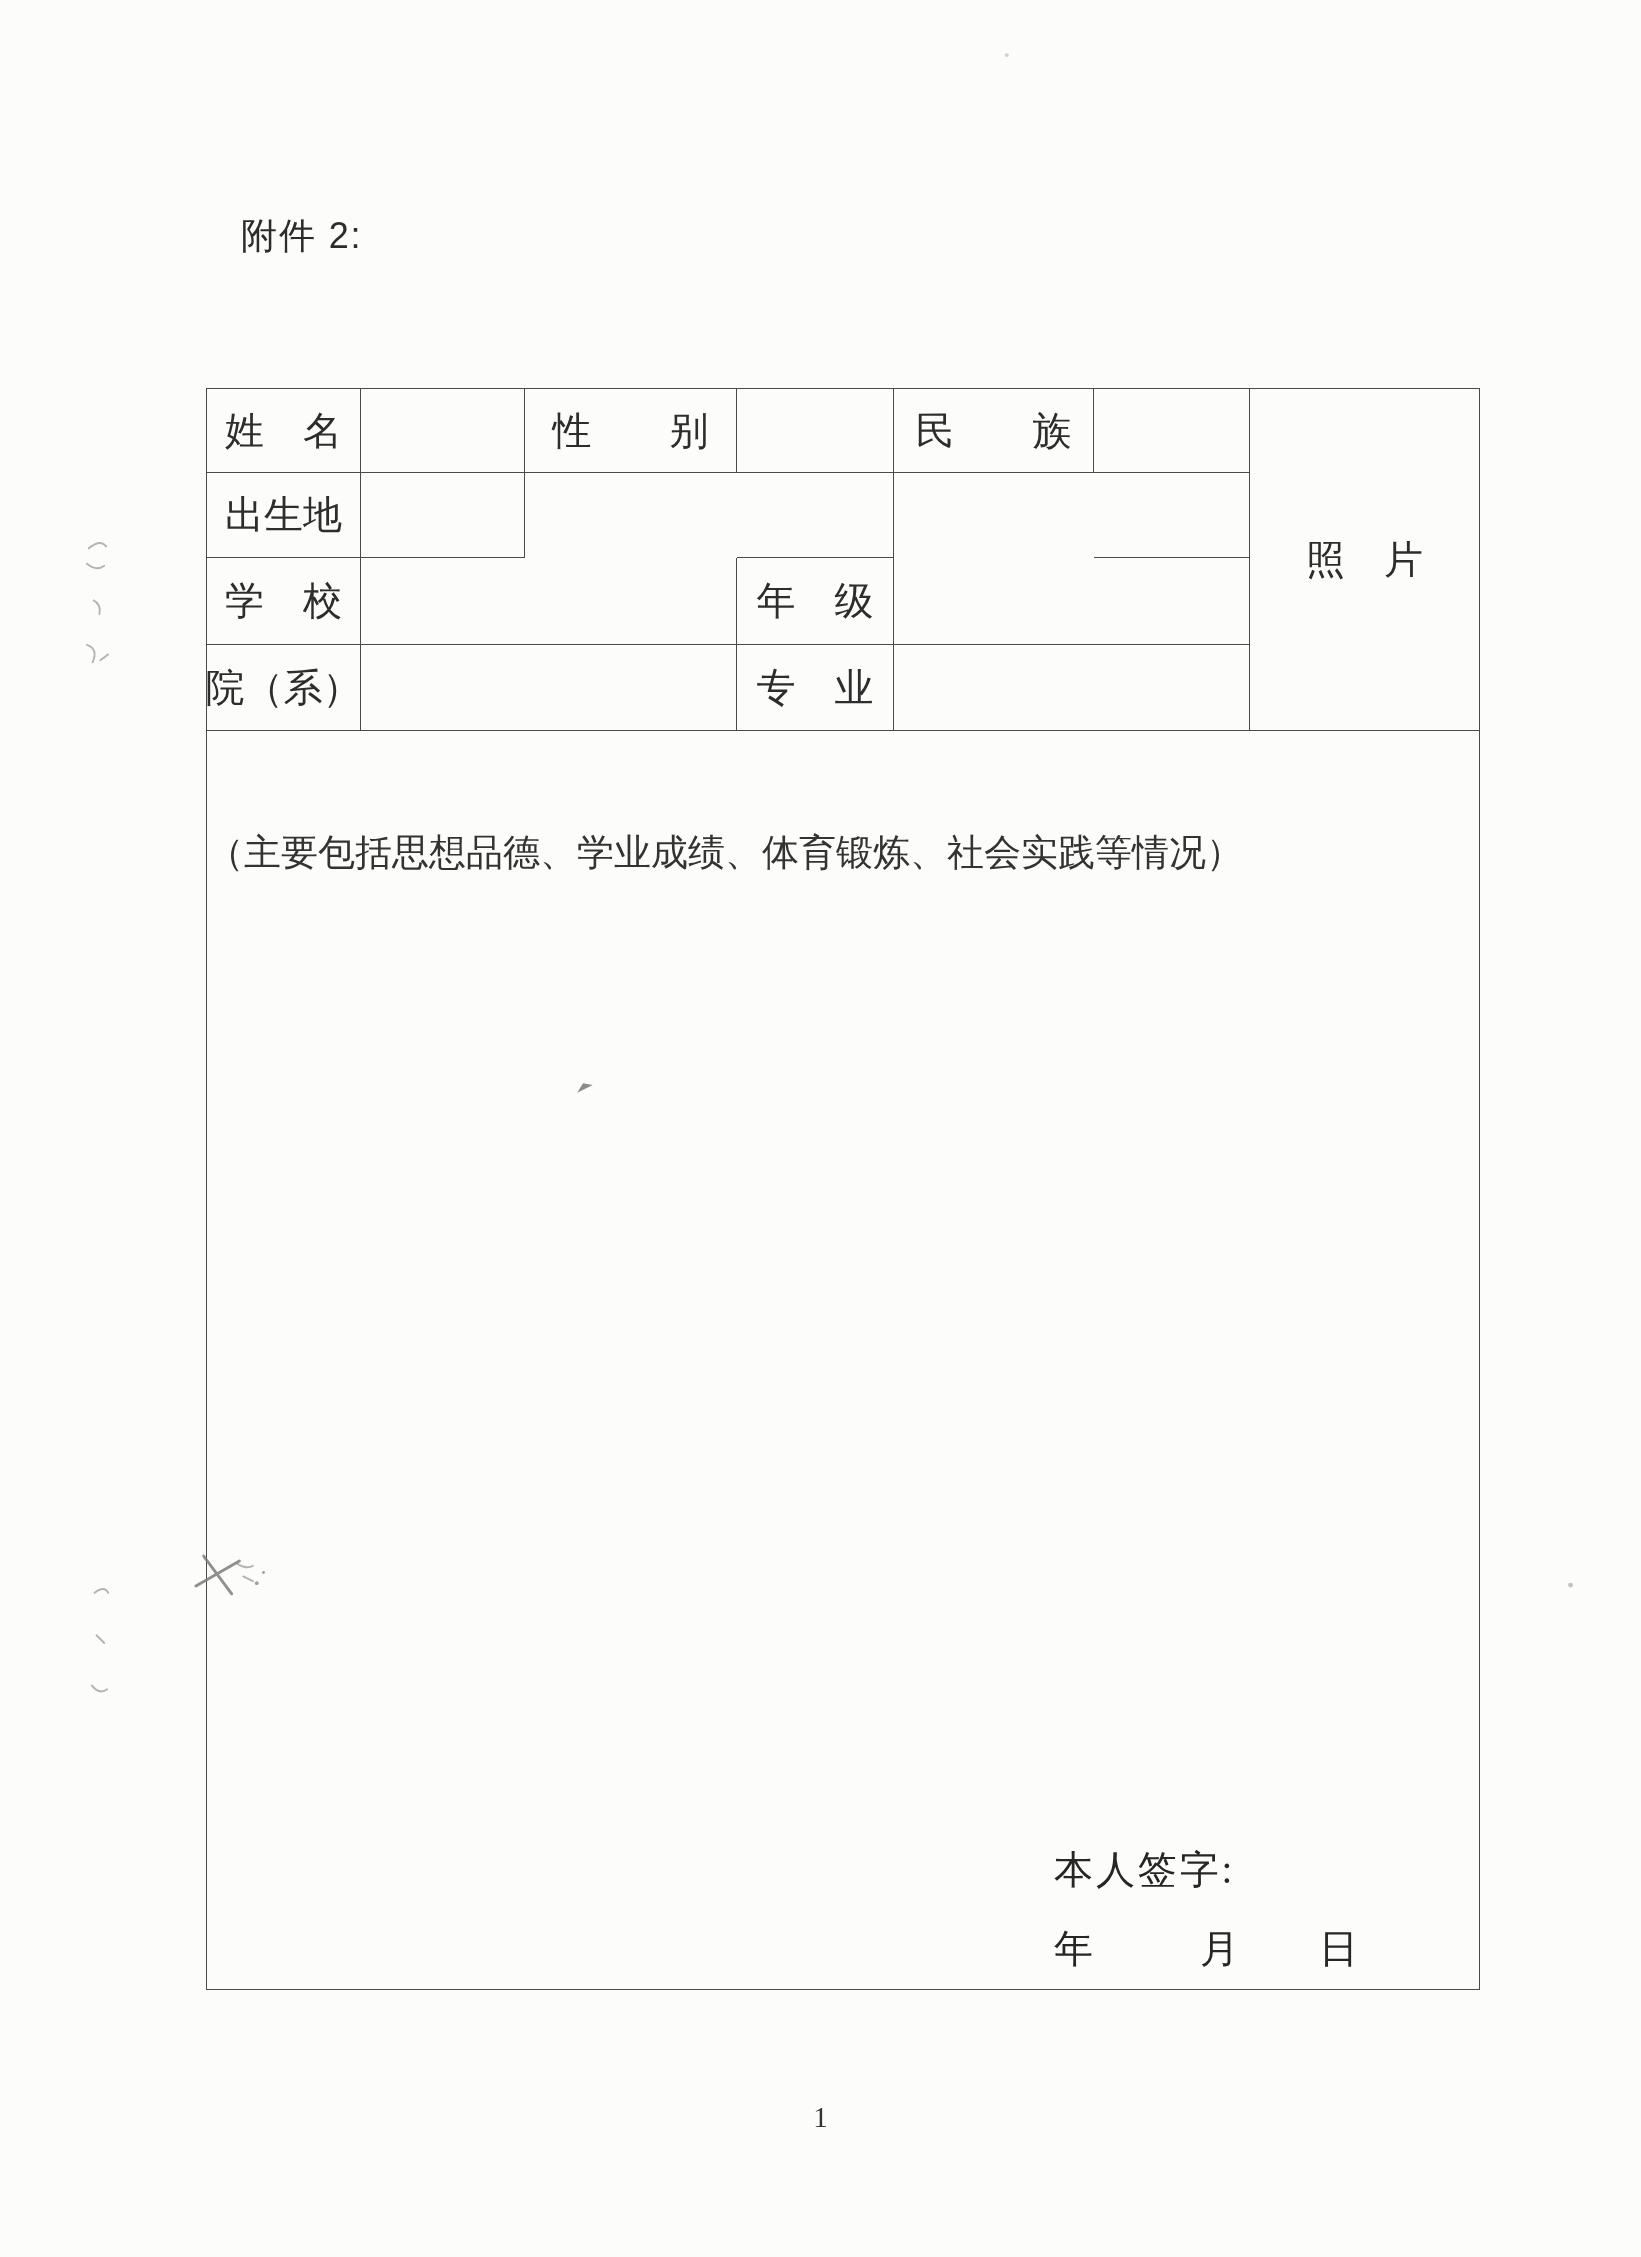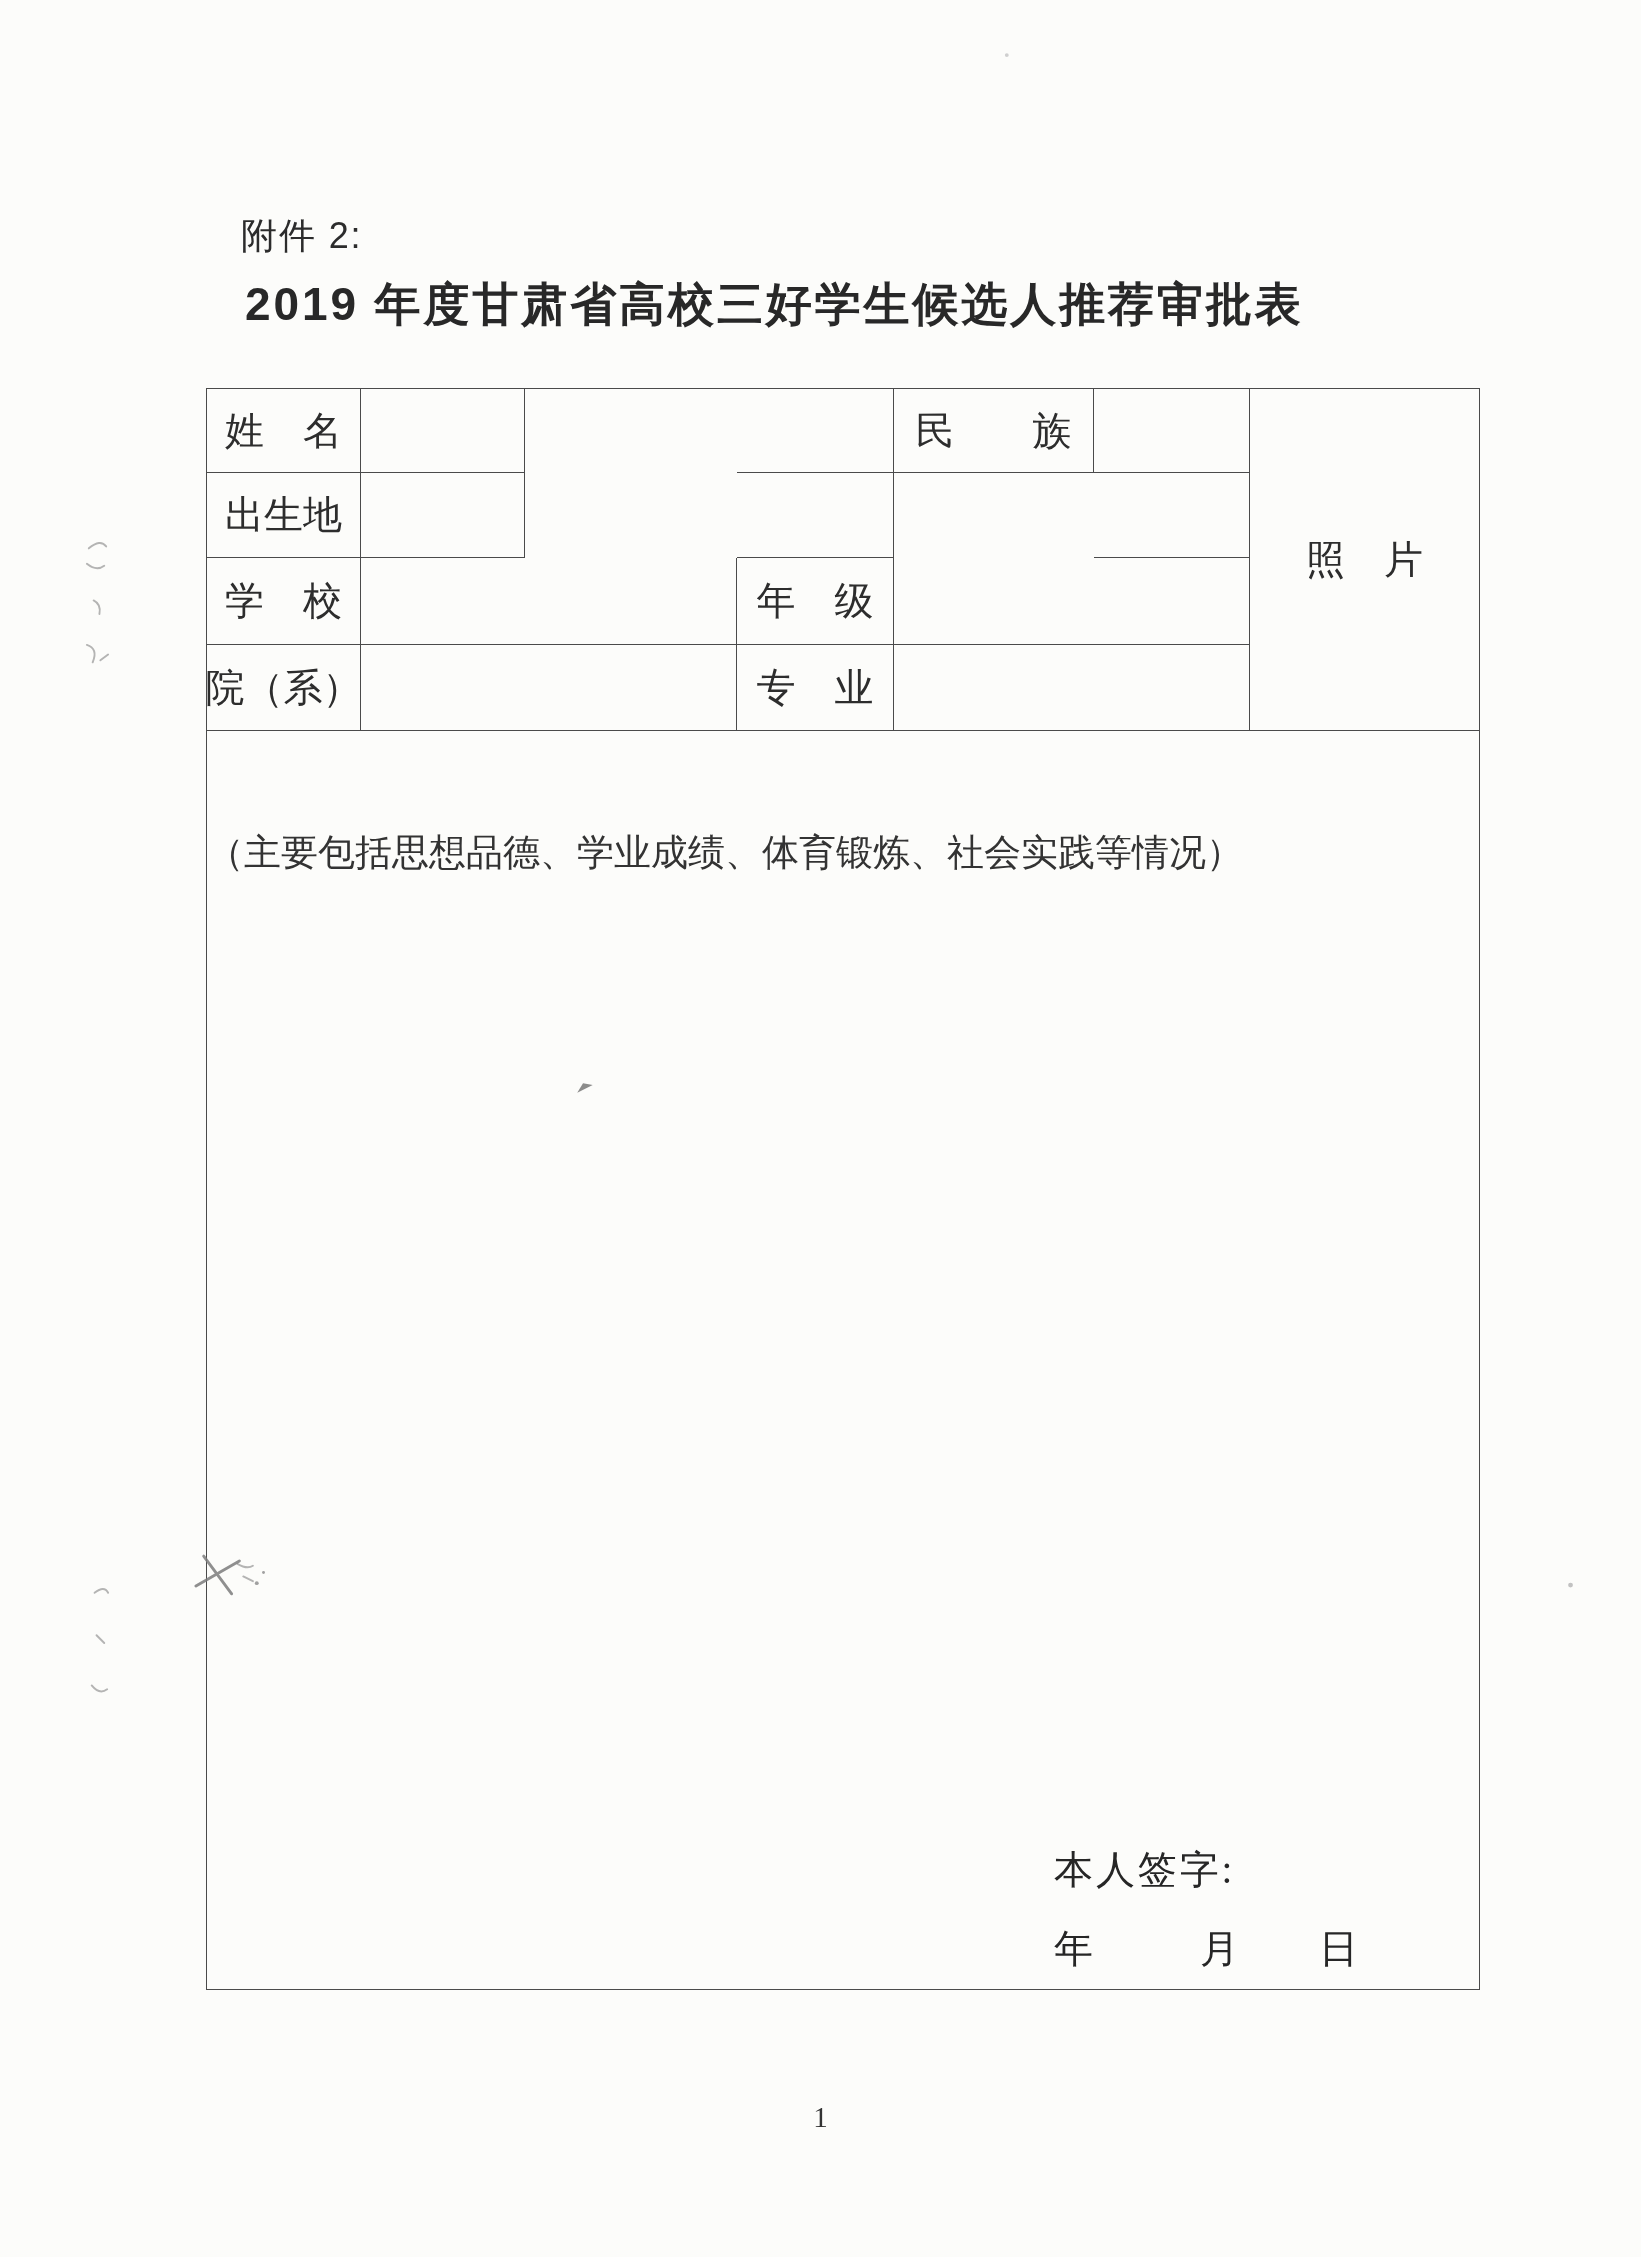--- a/index.html
+++ b/index.html
@@ -74,26 +74,26 @@
     pointer-events:none;
   }
 </style>
 </head>
 <body>
 
 <div class="page">
 
   <div class="attachment">附件 2:</div>
 
-  <div class="title">2019 年度甘肃省高校三好学生候选人推荐审批表</div>
 
   <div class="form-table">
 
     <div class="cell label" style="grid-area:1/1">姓　名</div>
     <div class="cell value" style="grid-area:1/2"></div>
+    <div class="cell label" style="grid-area:1/3">性　　别</div>
     <div class="cell value" style="grid-area:1/4"></div>
     <div class="cell label" style="grid-area:1/5">民　　族</div>
     <div class="cell value" style="grid-area:1/6"></div>
 
     <div class="cell photo" style="grid-area:1/7/5/8">照　片</div>
 
     <div class="cell label" style="grid-area:2/1">出生地</div>
     <div class="cell value" style="grid-area:2/2"></div>
     <div class="cell value" style="grid-area:2/4"></div>
     <div class="cell value" style="grid-area:2/6"></div>

